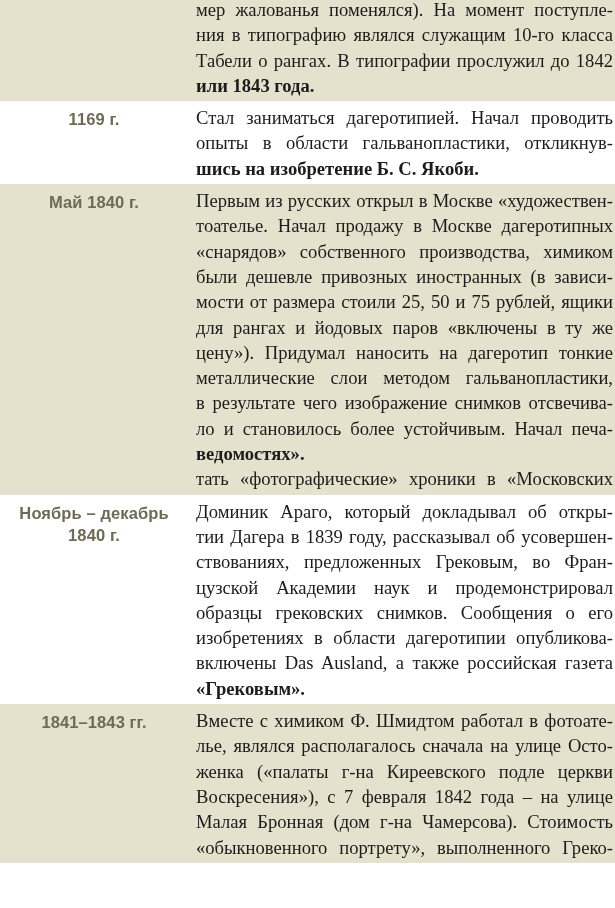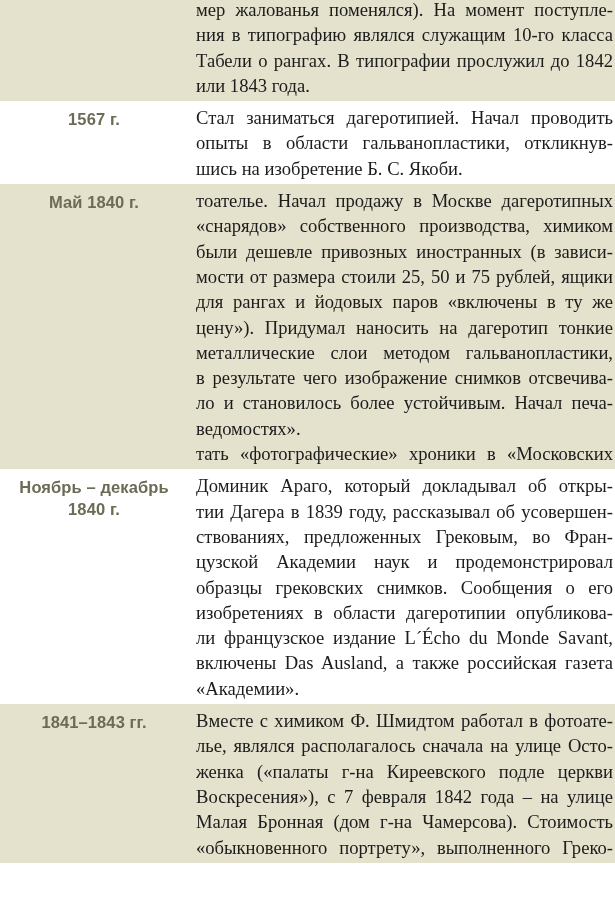--- a/index.html
+++ b/index.html
@@ -55,49 +55,51 @@
       hyphens: manual;
     }
     .text .line {
       display: block;
       text-align: justify;
       text-align-last: justify;
       white-space: nowrap;
     }
     .text .line.last {
       text-align-last: left;
+      font-weight: bold;
     }
   </style>
 </head>
 <body>
 
 <div class="timeline">
 
   <div class="row shaded">
     <div class="date"></div>
     <div class="text">
       <span class="line">мер жалованья поменялся). На момент поступле-</span>
       <span class="line">ния в типографию являлся служащим 10-го класса</span>
       <span class="line">Табели о рангах. В типографии прослужил до 1842</span>
       <span class="line last">или 1843 года.</span>
     </div>
   </div>
 
   <div class="row plain">
-    <div class="date">1567 г.</div>
+    <div class="date">1169 г.</div>
     <div class="text">
       <span class="line">Стал заниматься дагеротипией. Начал проводить</span>
       <span class="line">опыты в области гальванопластики, откликнув-</span>
       <span class="line last">шись на изобретение Б. С. Якоби.</span>
     </div>
   </div>
 
   <div class="row shaded">
     <div class="date">Май 1840 г.</div>
     <div class="text">
+      <span class="line">Первым из русских открыл в Москве «художествен-</span>
       <span class="line">тоателье. Начал продажу в Москве дагеротипных</span>
       <span class="line">«снарядов» собственного производства, химиком</span>
       <span class="line">были дешевле привозных иностранных (в зависи-</span>
       <span class="line">мости от размера стоили 25, 50 и 75 рублей, ящики</span>
       <span class="line">для рангах и йодовых паров «включены в ту же</span>
       <span class="line">цену»). Придумал наносить на дагеротип тонкие</span>
       <span class="line">металлические слои методом гальванопластики,</span>
       <span class="line">в результате чего изображение снимков отсвечива-</span>
       <span class="line">ло и становилось более устойчивым. Начал печа-</span>
       <span class="line last">ведомостях».</span>
@@ -110,23 +112,22 @@
       <div>Ноябрь – декабрь</div>
       <div>1840 г.</div>
     </div>
     <div class="text">
       <span class="line">Доминик Араго, который докладывал об откры-</span>
       <span class="line">тии Дагера в 1839 году, рассказывал об усовершен-</span>
       <span class="line">ствованиях, предложенных Грековым, во Фран-</span>
       <span class="line">цузской Академии наук и продемонстрировал</span>
       <span class="line">образцы грековских снимков. Сообщения о его</span>
       <span class="line">изобретениях в области дагеротипии опубликова-</span>
-      <span class="line">ли французское издание L´Écho du Monde Savant,</span>
       <span class="line">включены Das Ausland, а также российская газета</span>
-      <span class="line last">«Академии».</span>
+      <span class="line last">«Грековым».</span>
     </div>
   </div>
 
   <div class="row shaded">
     <div class="date">1841–1843 гг.</div>
     <div class="text">
       <span class="line">Вместе с химиком Ф. Шмидтом работал в фотоате-</span>
       <span class="line">лье, являлся располагалось сначала на улице Осто-</span>
       <span class="line">женка («палаты г-на Киреевского подле церкви</span>
       <span class="line">Воскресения»), с 7 февраля 1842 года – на улице</span>

